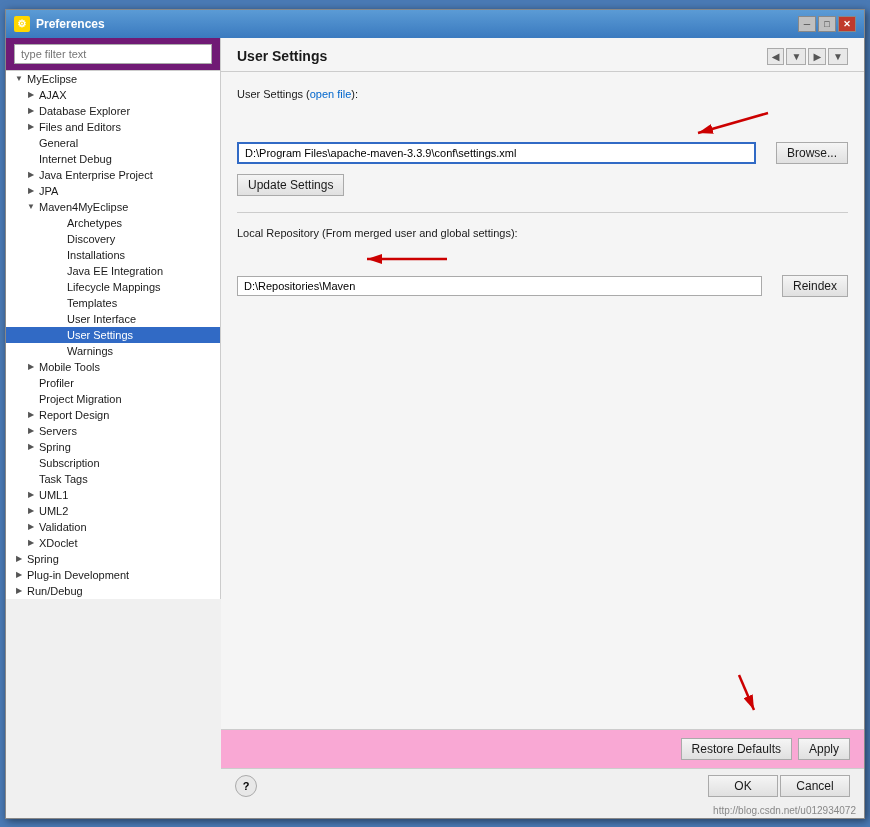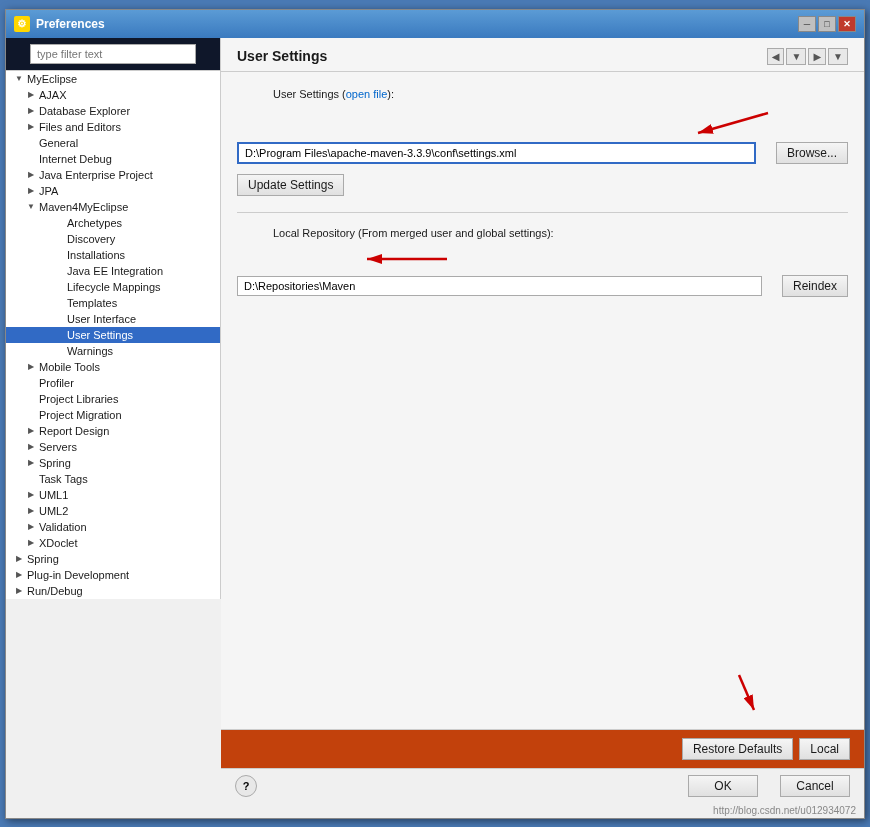--- a/index.html
+++ b/index.html
@@ -65,22 +65,22 @@
       cursor: pointer;
       color: #333;
     }
     .title-btn.close { background: #c0392b; color: white; }
     .content-area {
       display: flex;
       flex: 1;
       overflow: hidden;
     }
     .filter-bar {
-      padding: 6px 24px;
-      background: #0f172a;
+      padding: 6px 8px;
+      background: #701a75;
       border-bottom: 1px solid #ccc;
     }
     .filter-input {
       width: 100%;
       padding: 3px 6px;
       border: 1px solid #aaa;
       font-size: 11px;
       color: #888;
       background: white;
     }
@@ -161,21 +161,20 @@
     }
     .main-content {
       flex: 1;
       padding: 16px;
       overflow-y: auto;
     }
     .section-label {
       font-size: 11px;
       color: #1a1a1a;
       margin-bottom: 8px;
-      margin-left: 36px;
     }
     .section-label a {
       color: #0066cc;
       text-decoration: none;
     }
     .input-row {
       display: flex;
       align-items: center;
       gap: 20px;
       margin-bottom: 10px;
@@ -346,37 +345,37 @@
           <div class="tree-item level1">
             <span class="expand-arrow">▶</span>
             <span>Mobile Tools</span>
           </div>
           <div class="tree-item level1">
             <span class="expand-arrow"></span>
             <span>Profiler</span>
           </div>
           <div class="tree-item level1">
             <span class="expand-arrow"></span>
-            <span>Project Libraries</span>
-          </div>
-          <div class="tree-item level1">
-            <span class="expand-arrow"></span>
             <span>Project Migration</span>
           </div>
           <div class="tree-item level1">
             <span class="expand-arrow">▶</span>
             <span>Report Design</span>
           </div>
           <div class="tree-item level1">
             <span class="expand-arrow">▶</span>
             <span>Servers</span>
           </div>
           <div class="tree-item level1">
             <span class="expand-arrow">▶</span>
             <span>Spring</span>
+          </div>
+          <div class="tree-item level1">
+            <span class="expand-arrow"></span>
+            <span>Subscription</span>
           </div>
           <div class="tree-item level1">
             <span class="expand-arrow"></span>
             <span>Task Tags</span>
           </div>
           <div class="tree-item level1">
             <span class="expand-arrow">▶</span>
             <span>UML1</span>
           </div>
           <div class="tree-item level1">
@@ -461,37 +460,37 @@
           </div>
 
           <div class="input-row">
             <input class="text-input normal-border" type="text" value="D:\Repositories\Maven" style="">
             <button class="btn">Reindex</button>
           </div>
 
         </div>
       </div>
 
-      <div style="padding: 8px 14px; border-top: 1px solid #ccc; background: #c2410c; display: flex; justify-content: flex-end; gap: 6px; align-items: flex-end; position: relative;">
+      <div style="padding: 8px 14px; border-top: 1px solid #ccc; background: #f9a8d4; display: flex; justify-content: flex-end; gap: 6px; align-items: flex-end; position: relative;">
 
         <svg style="position:absolute; right:95px; bottom:48px; pointer-events:none;" width="50" height="50">
           <defs>
             <marker id="arrowhead4" markerWidth="6" markerHeight="4" refX="6" refY="2" orient="auto">
               <polygon points="0 0, 6 2, 0 4" fill="#cc0000"></polygon>
             </marker>
           </defs>
           <line x1="20" y1="5" x2="35" y2="40" stroke="#cc0000" stroke-width="2.5" marker-end="url(#arrowhead4)"></line>
         </svg>
         <button class="btn">Restore Defaults</button>
-        <button class="btn">Local</button>
+        <button class="btn">Apply</button>
       </div>
 
       <div style="padding: 6px 14px; border-top: 1px solid #ccc; background: #f0f0f0; display: flex; justify-content: space-between; align-items: center;">
         <div class="help-btn">?</div>
-        <div style="display: flex; gap: 22px; align-items: center;">
+        <div style="display: flex; gap: 2px; align-items: center;">
           <button class="btn" style="min-width:70px;">OK</button>
           <button class="btn" style="min-width:70px;">Cancel</button>
         </div>
       </div>
       <div class="watermark">http://blog.csdn.net/u012934072</div>
     </div>
   </div>
 </div>
 
 </body></html>

